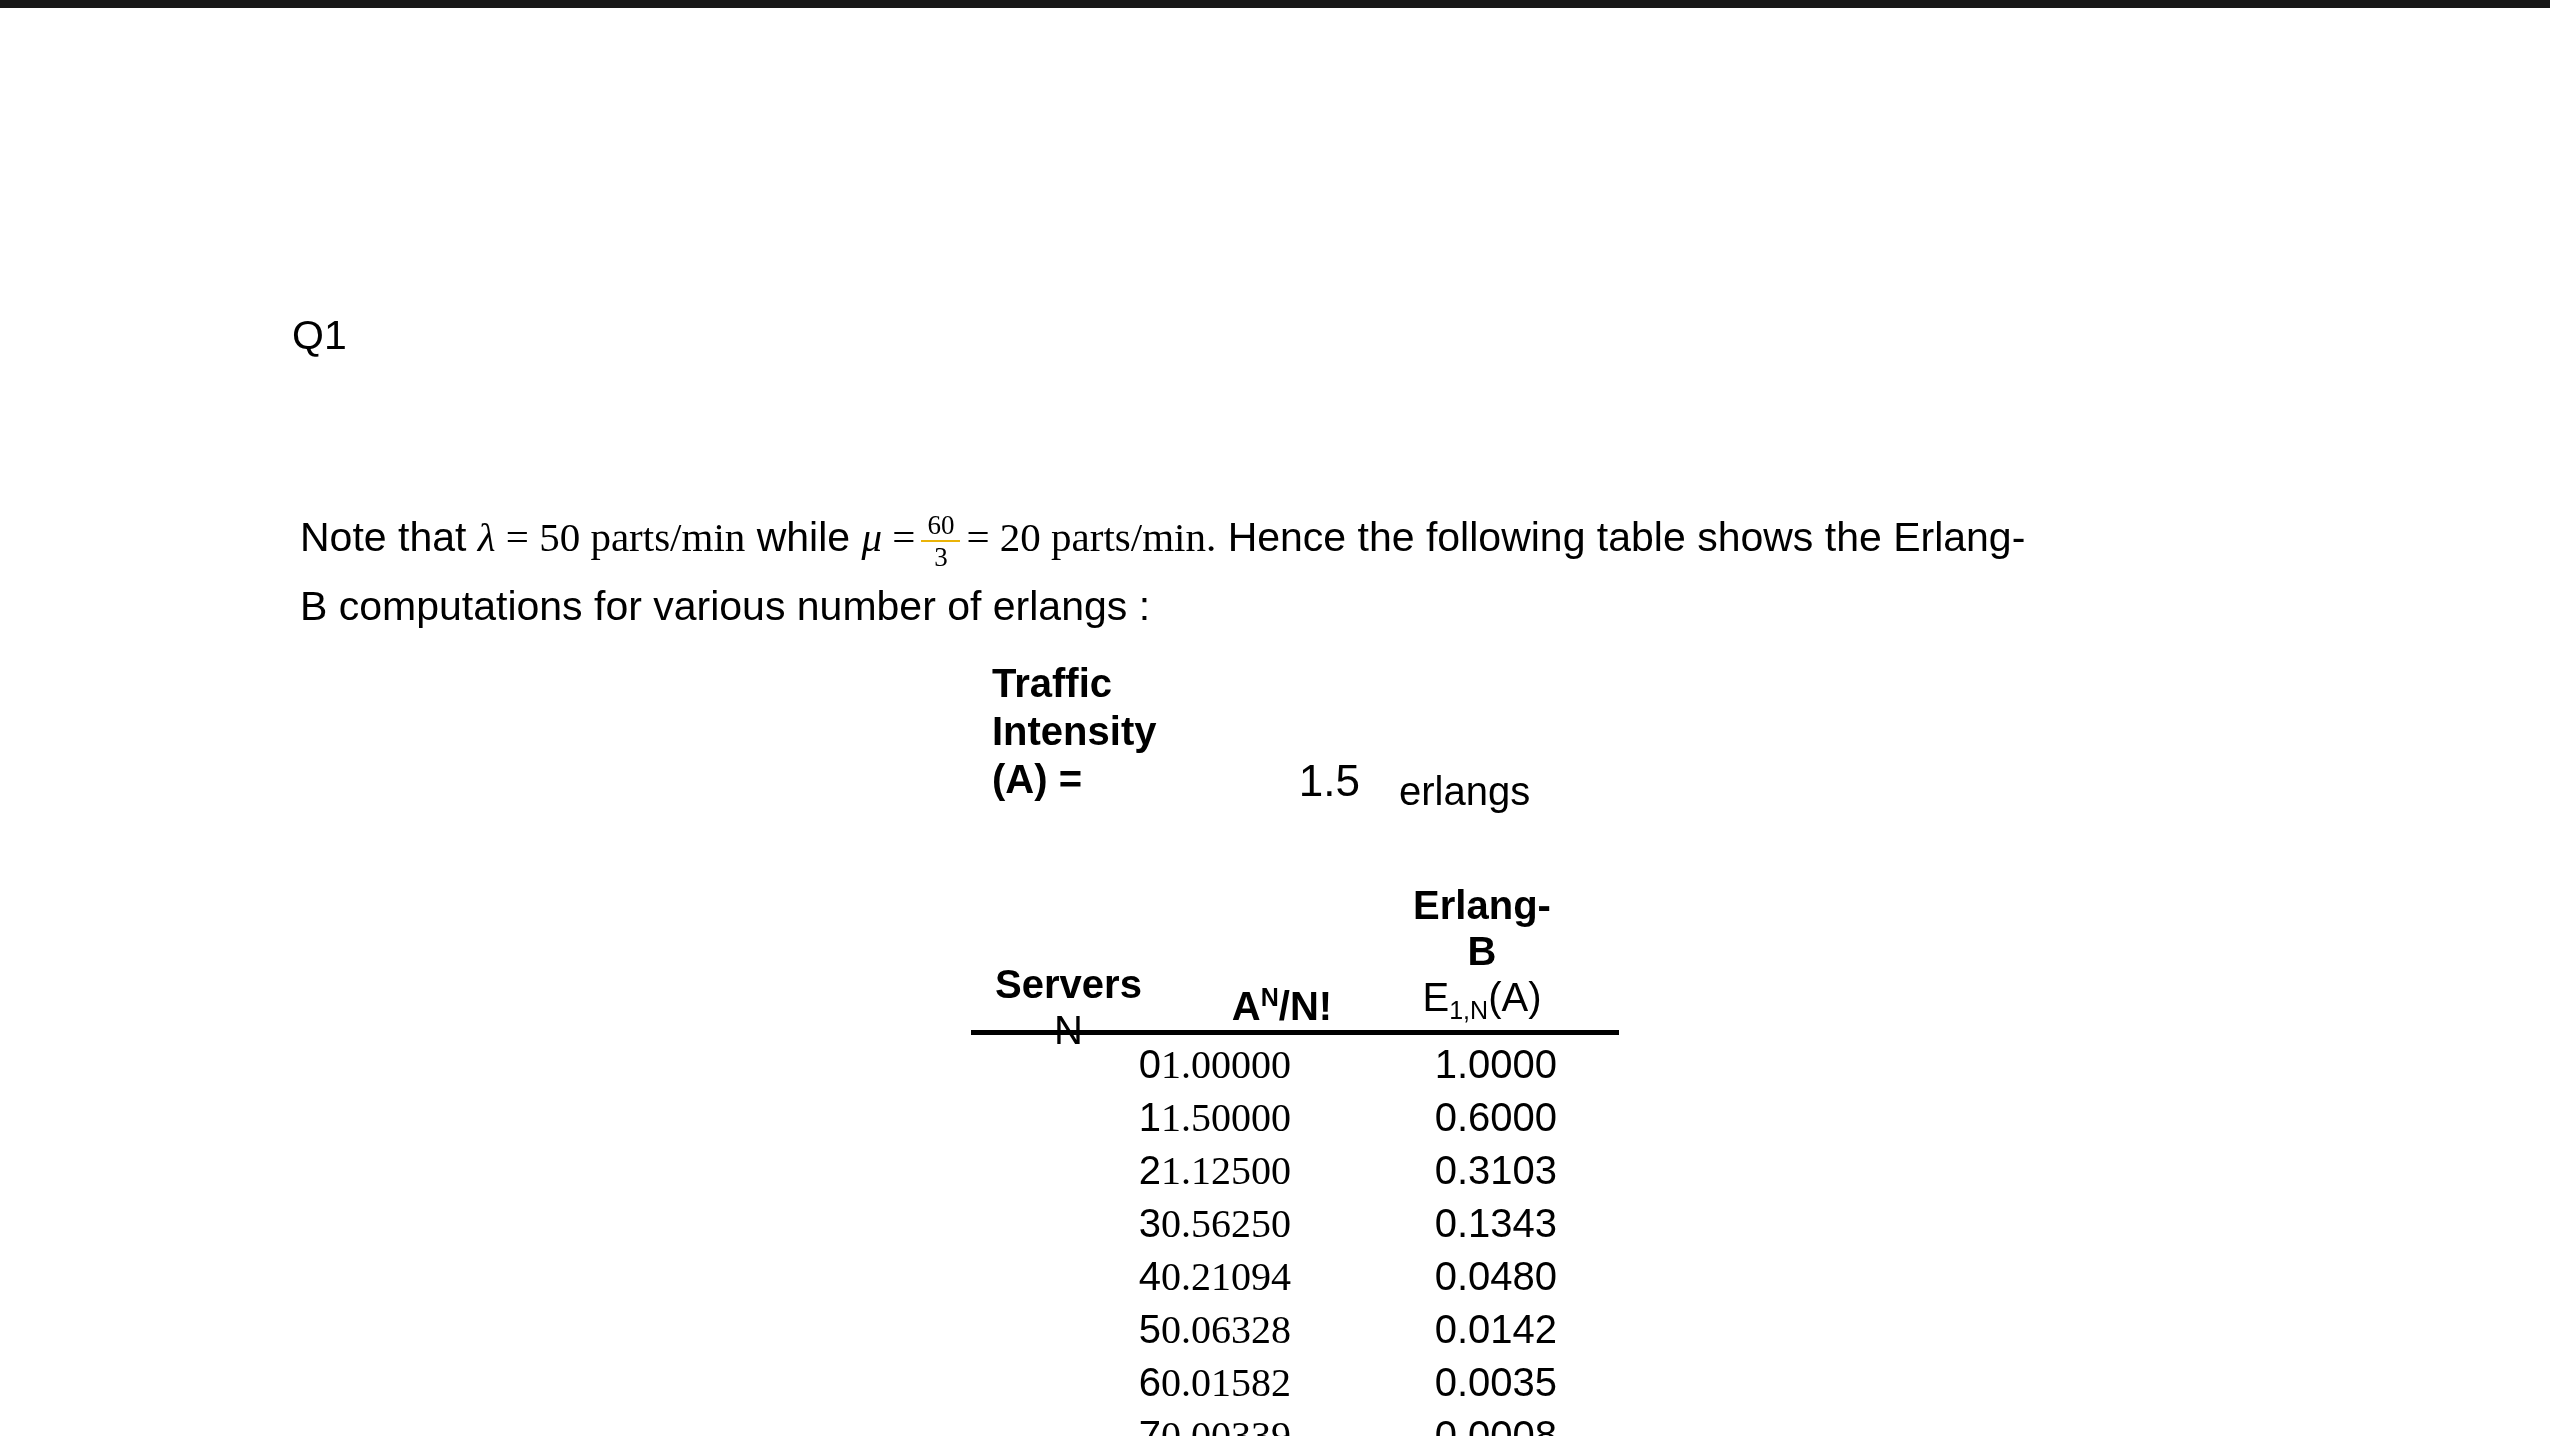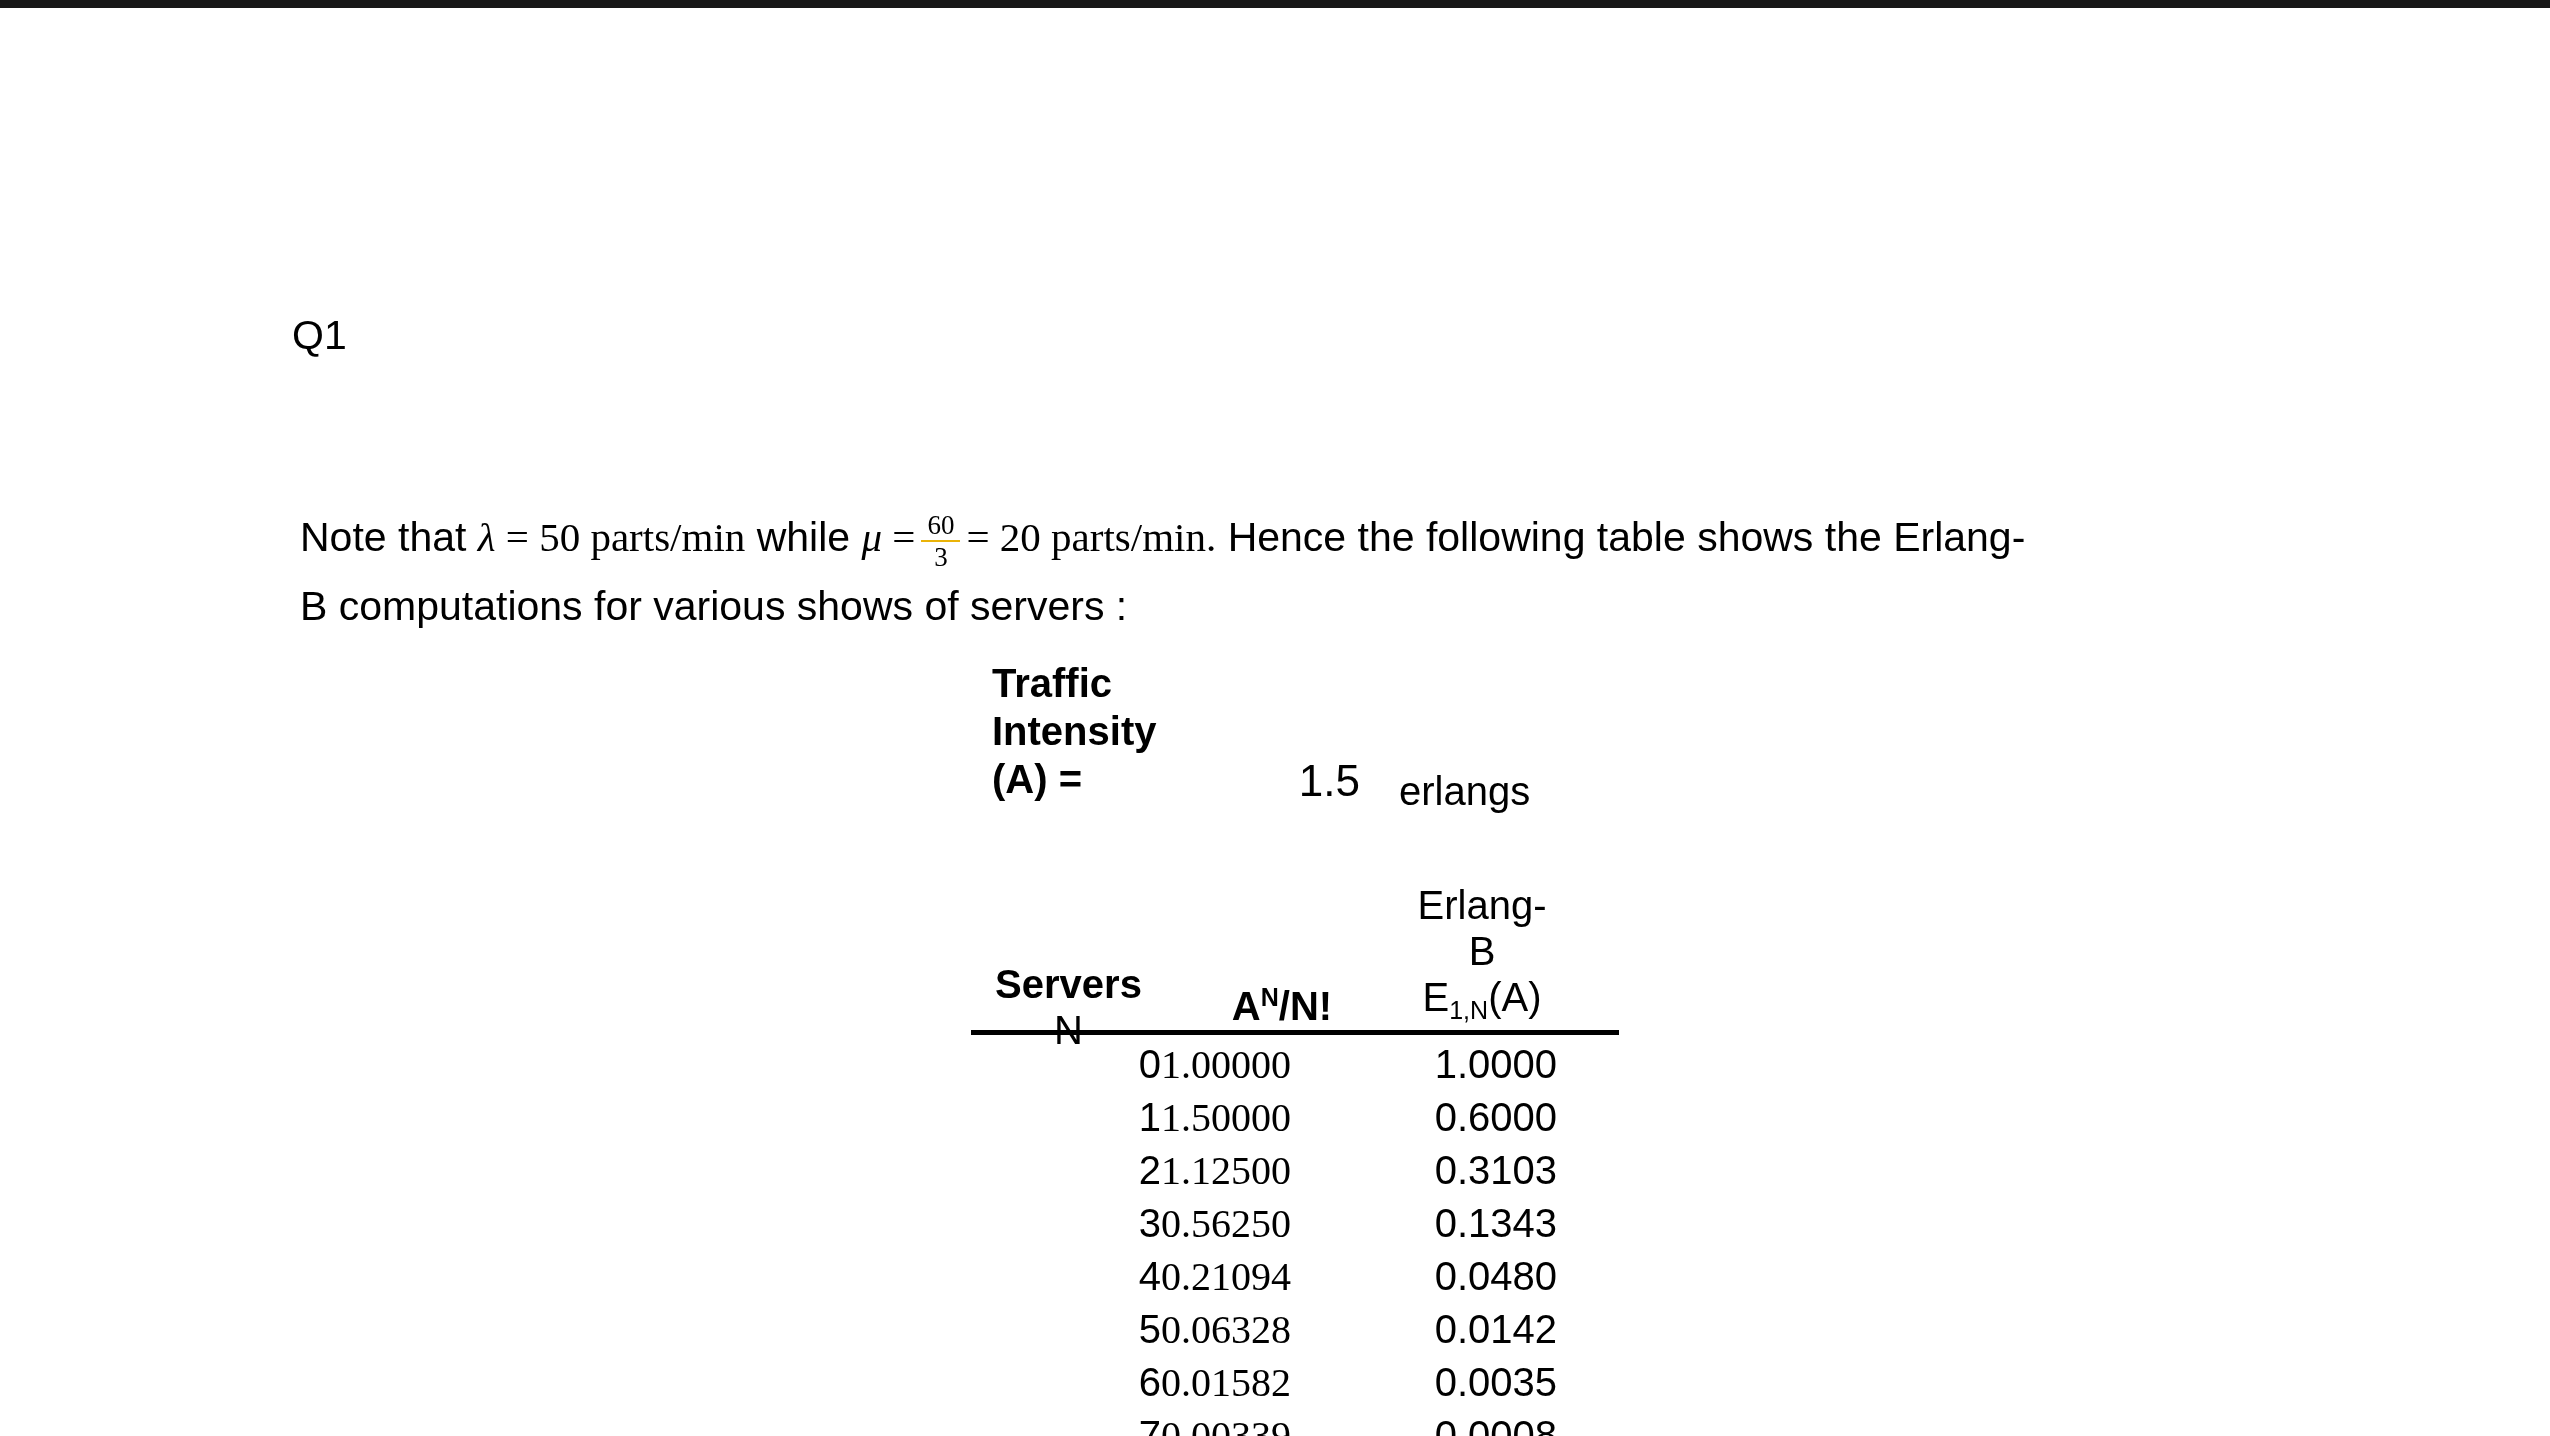--- a/index.html
+++ b/index.html
@@ -96,21 +96,21 @@
   }
   .hdr-col3 {
     position: absolute;
     left: 1382px;
     width: 200px;
     top: 882px;
     text-align: center;
     font-size: 40px;
     line-height: 46px;
   }
-  .hdr-col3 .l1, .hdr-col3 .l2 { font-weight: normal; }
+  .hdr-col3 .l1, .hdr-col3 .l2 { font-weight: bold; }
   .sup { font-size: 25px; vertical-align: 14px; }
   .sub { font-size: 25px; vertical-align: -8px; }
 
   .rule {
     position: absolute;
     left: 971px;
     top: 1030px;
     width: 648px;
     height: 5px;
     background: #000;
@@ -130,21 +130,21 @@
 <body>
 
 <div class="top-strip"></div>
 
 <div class="q1">Q1</div>
 
 <div class="para">
   <div class="line">
     <span>Note that </span><span class="gvar">λ</span><span class="math"> = 50 parts/min</span><span> while </span><span class="gvar">μ</span><span class="math"> =</span><span class="frac"><span class="frac-num">60</span><span class="frac-den">3</span></span><span class="math">= 20 parts/min.</span><span> Hence the following table shows the Erlang-</span>
   </div>
-  <div class="line">B computations for various shows of servers :</div>
+  <div class="line">B computations for various number of erlangs :</div>
 </div>
 
 <div class="traffic-label">
   <div>Traffic</div>
   <div>Intensity</div>
   <div>(A) =</div>
 </div>
 <div class="traffic-value">1.5</div>
 <div class="traffic-unit">erlangs</div>
 

